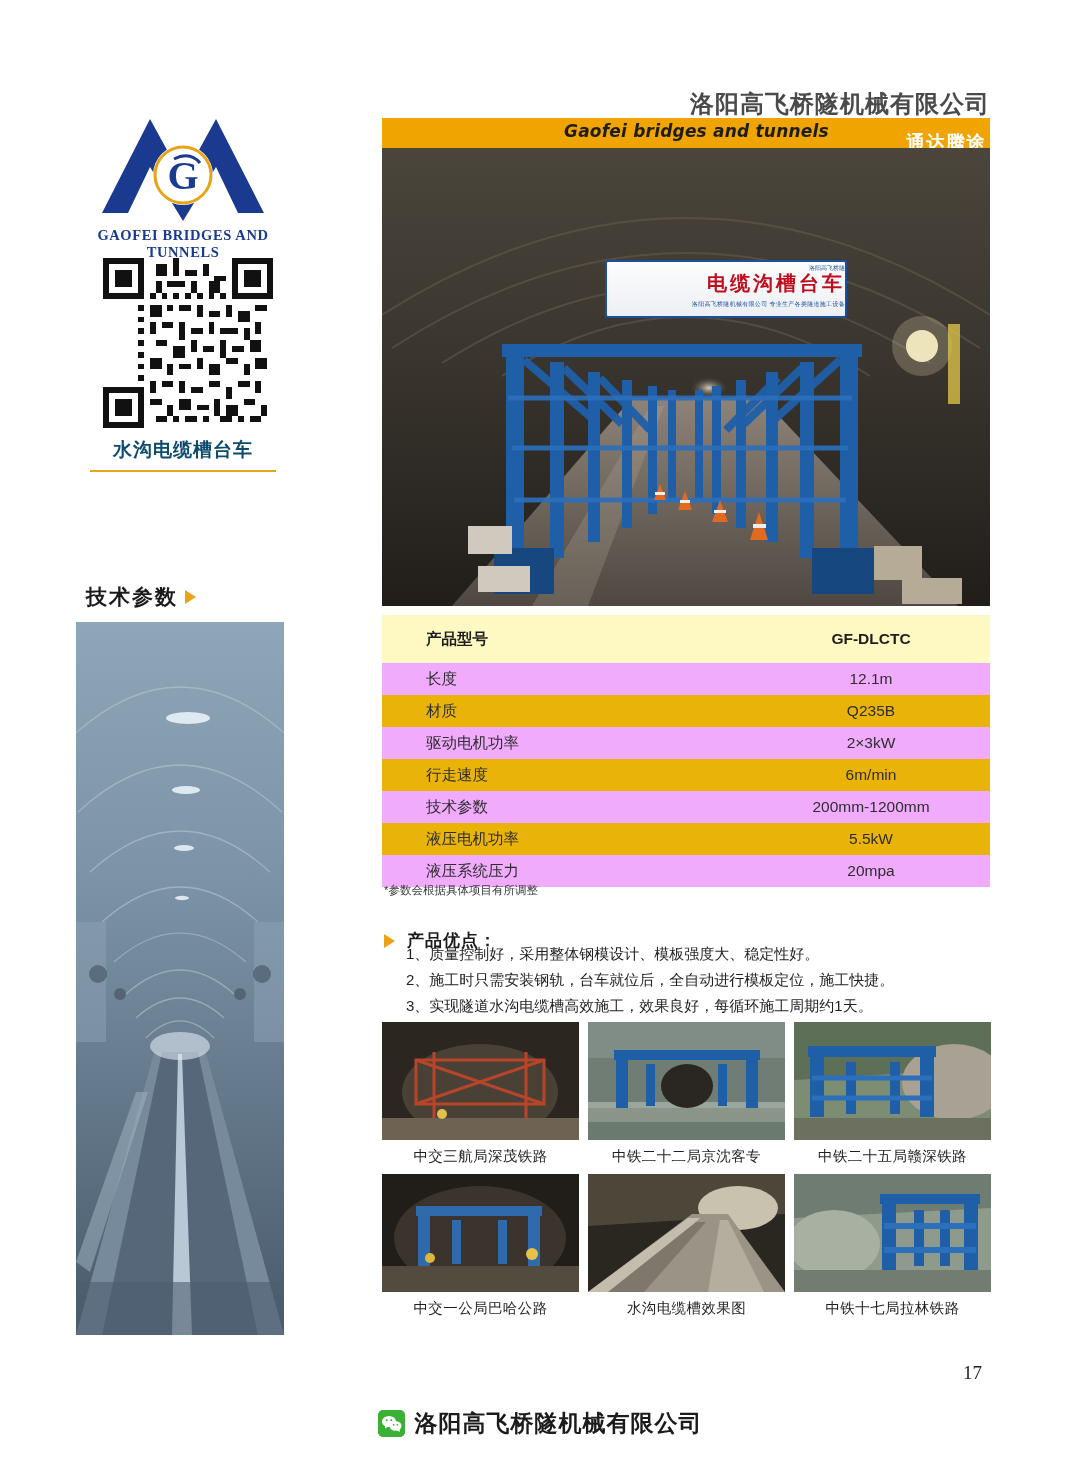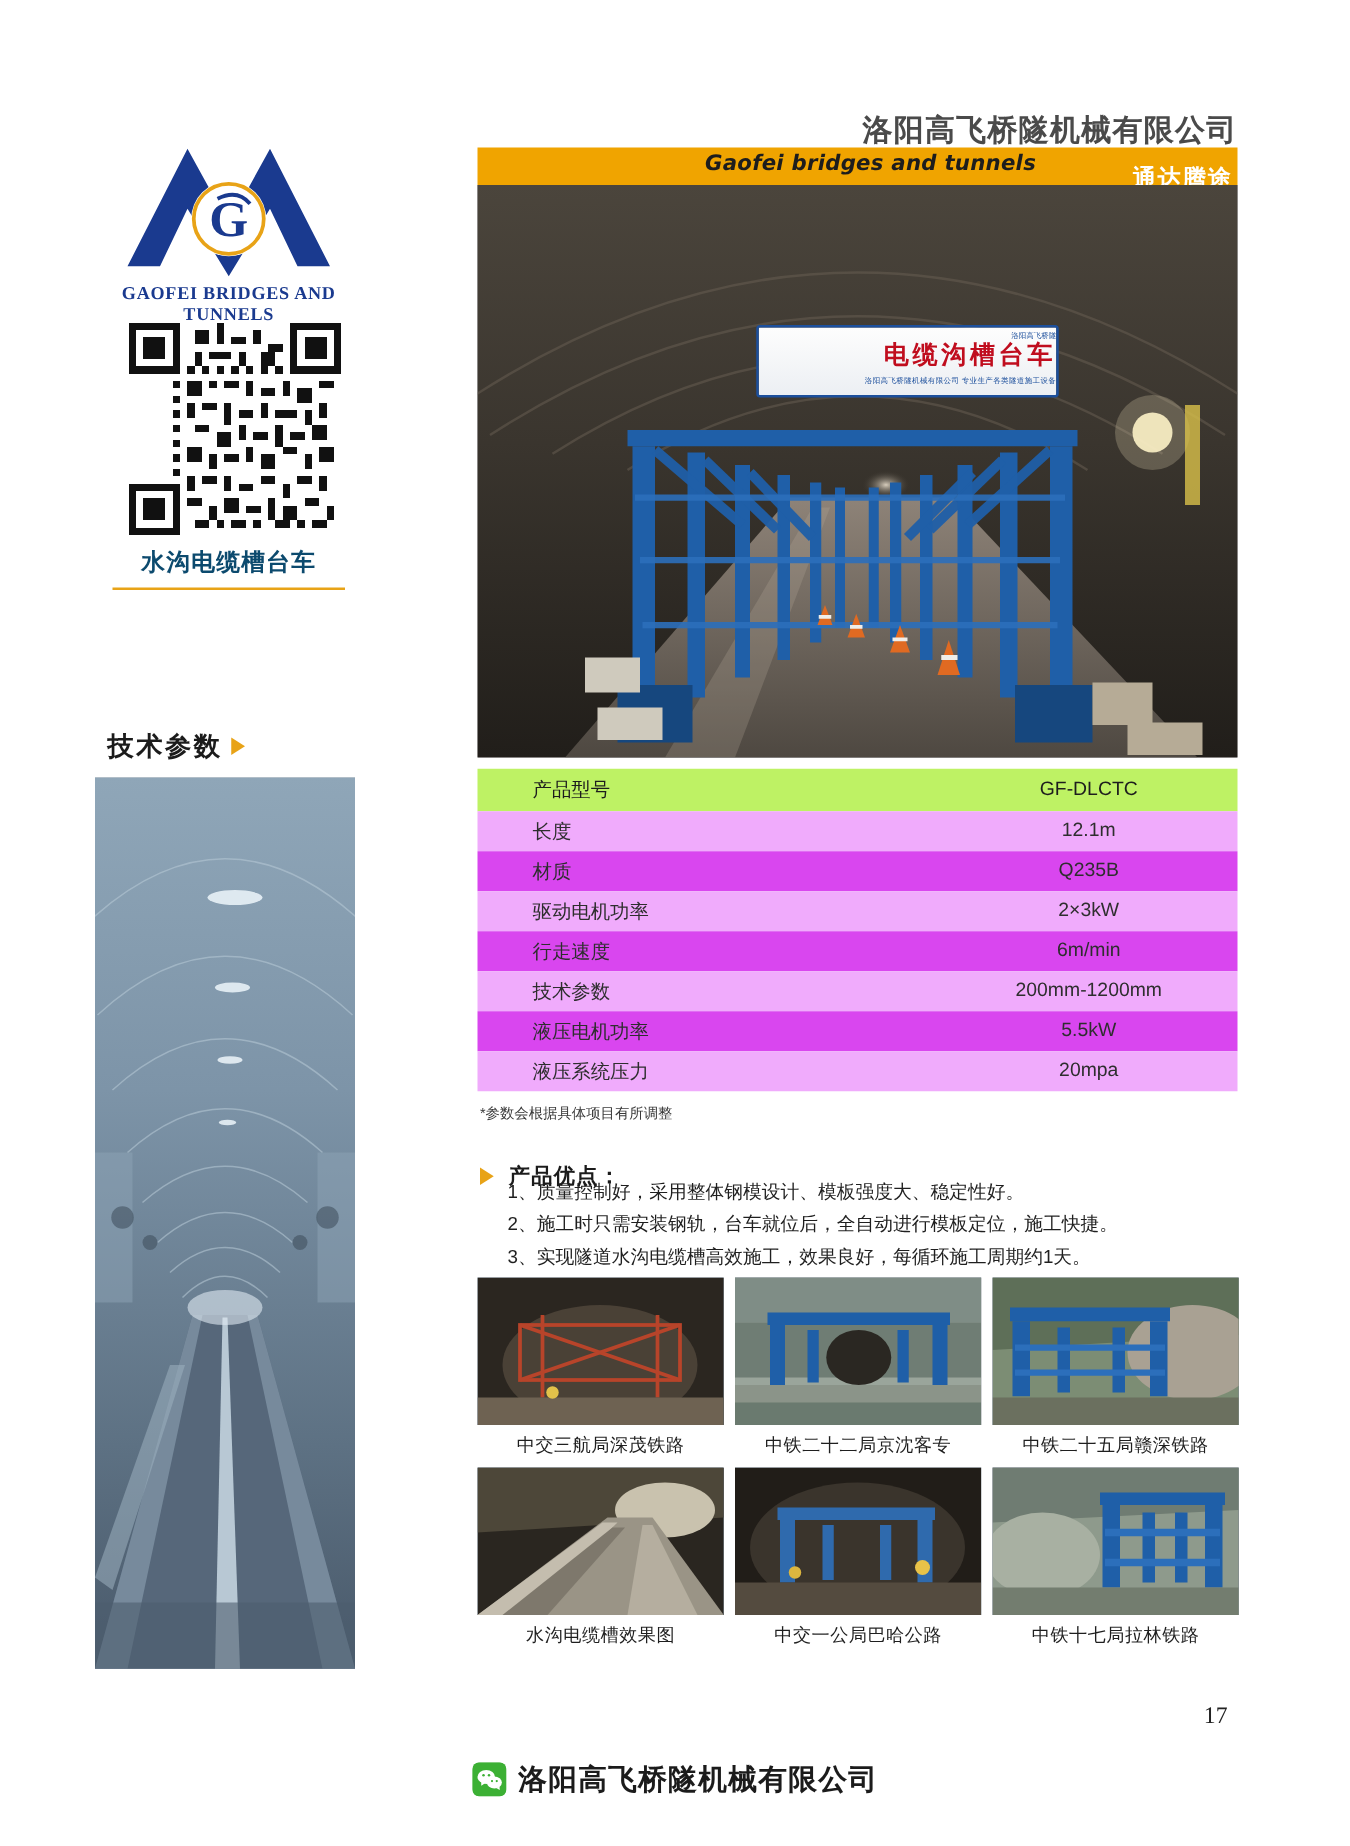--- a/index.html
+++ b/index.html
@@ -200,26 +200,26 @@
     height: 32px;
     padding: 0 0 0 44px;
     color: #2e2e2e;
   }
   .spec-table td.val {
     padding: 0;
     text-align: center;
     width: 238px;
   }
   .spec-table tr.head td {
-    background: #bef264;
+    background: #fef9c3;
     color: #1d1d1d;
-    font-weight: normal;
-    height: 34px;
-  }
-  .spec-table tr.odd td { background: #d946ef; }
+    font-weight: bold;
+    height: 48px;
+  }
+  .spec-table tr.odd td { background: #eab308; }
   .spec-table tr.even td { background: #f0abfc; }
 
   .note {
     position: absolute;
     left: 2px; top: 883px;
     font-size: 11.5px;
     color: #3a3a3a;
   }
 
   
@@ -711,50 +711,50 @@
           </g>
           <rect x="0" y="96" width="197" height="22" fill="#6b705f"></rect>
         </svg>
       </div>
       <div class="g-cap">中铁二十五局赣深铁路</div>
     </div>
 
     <div class="g-item">
       <div class="g-photo">
         <svg width="197" height="118" viewBox="0 0 197 118" preserveAspectRatio="none">
-          <rect width="197" height="118" fill="#2a2620"></rect>
-          <path d="M0 0 L197 0 L197 40 L0 52 Z" fill="#4d4739"></path>
-          <ellipse cx="150" cy="34" rx="40" ry="22" fill="#c9c2ae"></ellipse>
-          <path d="M0 118 L104 40 L140 40 L197 118 Z" fill="#9a9486"></path>
-          <path d="M0 118 L100 44 L112 44 L36 118 Z" fill="#c4bdae"></path>
-          <path d="M20 118 L108 48 L118 48 L56 118 Z" fill="#7e786c"></path>
-          <path d="M120 118 L132 46 L140 46 L176 118 Z" fill="#b5ae9f"></path>
-        </svg>
-      </div>
-      <div class="g-cap">水沟电缆槽效果图</div>
-    </div>
-
-    <div class="g-item">
-      <div class="g-photo">
-        <svg width="197" height="118" viewBox="0 0 197 118" preserveAspectRatio="none">
           <rect width="197" height="118" fill="#211d18"></rect>
           <ellipse cx="98" cy="64" rx="86" ry="52" fill="#3a342c"></ellipse>
           <g fill="#2f6aad">
             <rect x="34" y="32" width="126" height="10"></rect>
             <rect x="36" y="42" width="12" height="50"></rect>
             <rect x="146" y="42" width="12" height="50"></rect>
             <rect x="70" y="46" width="9" height="44"></rect>
             <rect x="116" y="46" width="9" height="44"></rect>
           </g>
           <rect x="0" y="92" width="197" height="26" fill="#544b3f"></rect>
           <circle cx="150" cy="80" r="6" fill="#e8c248"></circle>
           <circle cx="48" cy="84" r="5" fill="#dcb63f"></circle>
         </svg>
       </div>
       <div class="g-cap">中交一公局巴哈公路</div>
+    </div>
+
+    <div class="g-item">
+      <div class="g-photo">
+        <svg width="197" height="118" viewBox="0 0 197 118" preserveAspectRatio="none">
+          <rect width="197" height="118" fill="#2a2620"></rect>
+          <path d="M0 0 L197 0 L197 40 L0 52 Z" fill="#4d4739"></path>
+          <ellipse cx="150" cy="34" rx="40" ry="22" fill="#c9c2ae"></ellipse>
+          <path d="M0 118 L104 40 L140 40 L197 118 Z" fill="#9a9486"></path>
+          <path d="M0 118 L100 44 L112 44 L36 118 Z" fill="#c4bdae"></path>
+          <path d="M20 118 L108 48 L118 48 L56 118 Z" fill="#7e786c"></path>
+          <path d="M120 118 L132 46 L140 46 L176 118 Z" fill="#b5ae9f"></path>
+        </svg>
+      </div>
+      <div class="g-cap">水沟电缆槽效果图</div>
     </div>
 
     <div class="g-item">
       <div class="g-photo">
         <svg width="197" height="118" viewBox="0 0 197 118" preserveAspectRatio="none">
           <rect width="197" height="118" fill="#8e9a8c"></rect>
           <path d="M0 0 L197 0 L197 34 L0 44 Z" fill="#6f7c72"></path>
           <ellipse cx="40" cy="70" rx="46" ry="34" fill="#a8b0a2"></ellipse>
           <g fill="#1f5fa8">
             <rect x="86" y="20" width="100" height="10"></rect>

